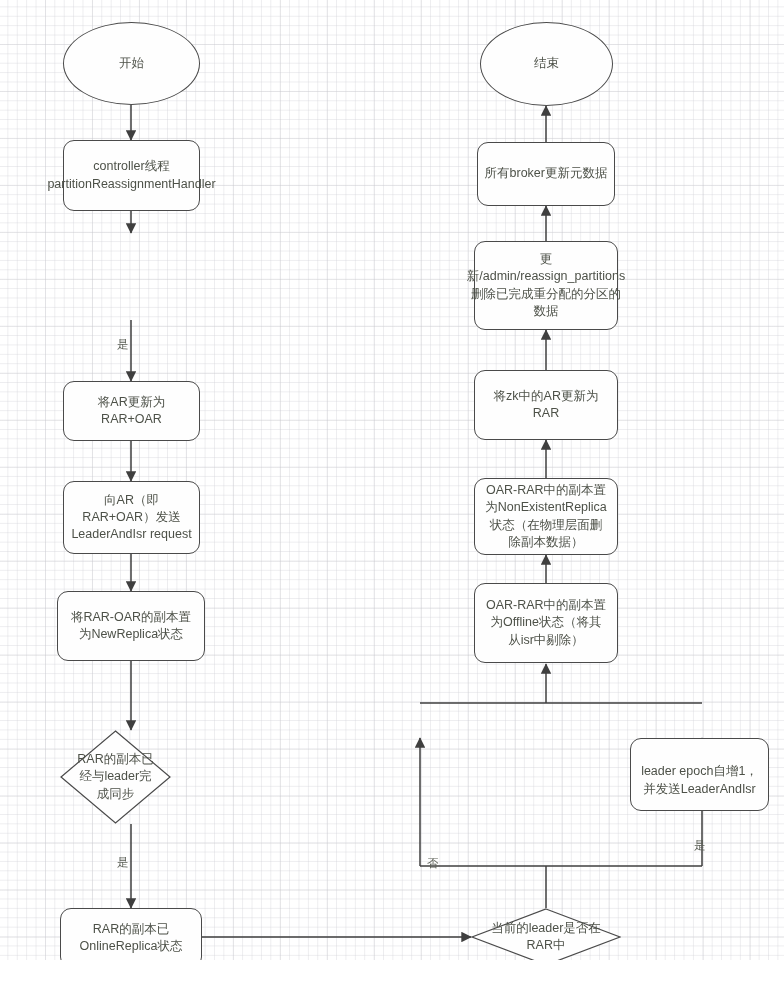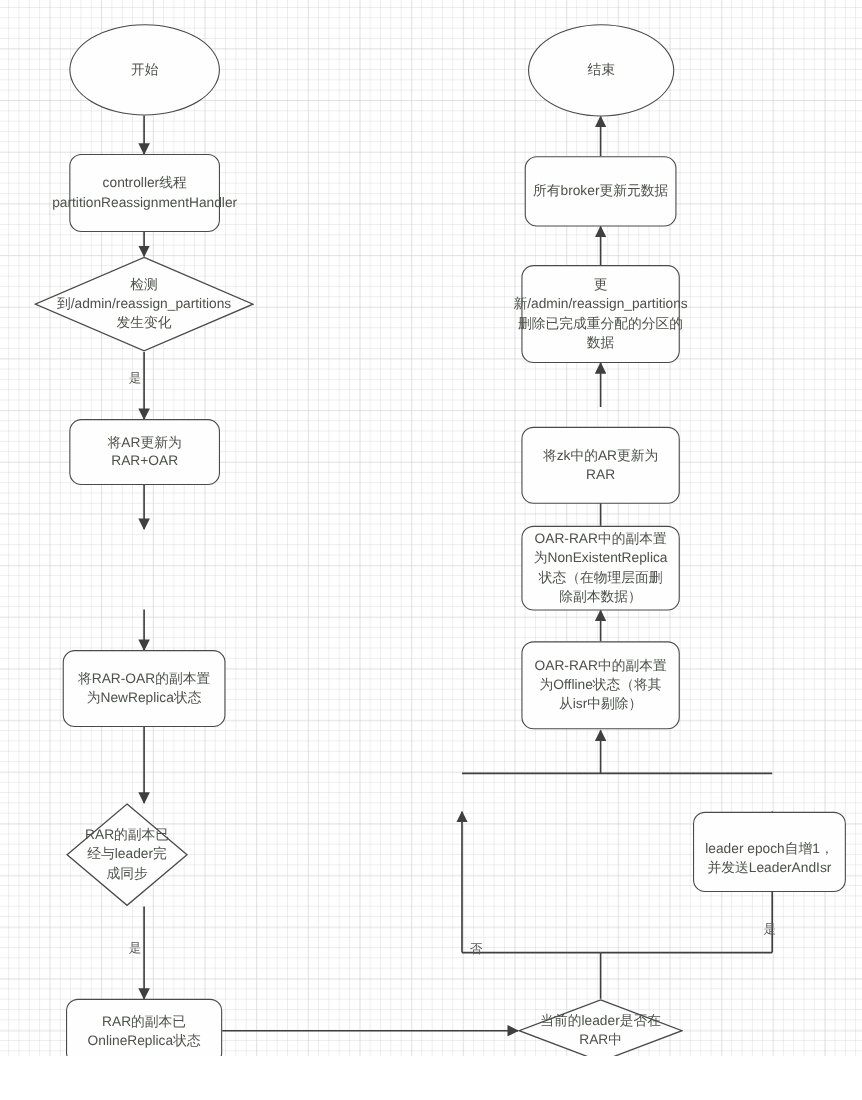--- a/index.html
+++ b/index.html
@@ -123,34 +123,31 @@
 
   <div class="node terminator" style="left:63px; top:22px; width:137px; height:83px;">
     <span>开始</span>
   </div>
 
   <div class="node process" style="left:63px; top:140px; width:137px; height:71px;">
     <span style="width:225px;">controller线程
 partitionReassignmentHandler</span>
   </div>
 
-  <div class="node decision" style="left:31px; top:233px; width:200px; height:87px;">
-    <svg width="200" height="87" style="position:absolute; left:0; top:0;">
-      <polygon points="100,1 199,43.5 100,86 1,43.5" fill="#fefefe" stroke="#4a4a4a" stroke-width="1.2"></polygon>
-    </svg>
-    <span class="dlabel">检测
-到/admin/reassign_partitions
-发生变化</span>
-  </div>
 
   <div class="node process" style="left:63px; top:381px; width:137px; height:60px;">
     <span>将AR更新为
 RAR+OAR</span>
   </div>
 
+  <div class="node process" style="left:63px; top:481px; width:137px; height:73px;">
+    <span style="width:150px;">向AR（即
+RAR+OAR）发送
+LeaderAndIsr request</span>
+  </div>
 
   <div class="node process" style="left:57px; top:591px; width:148px; height:70px;">
     <span>将RAR-OAR的副本置
 为NewReplica状态</span>
   </div>
 
   <div class="node decision" style="left:60px; top:730px; width:111px; height:94px;text-align:center;">
     <svg width="111" height="94" style="position:absolute; left:0; top:0;">
       <polygon points="55.5,1 110,47 55.5,93 1,47" fill="#fefefe" stroke="#4a4a4a" stroke-width="1.2"></polygon>
     </svg>
@@ -184,21 +181,21 @@
 从isr中剔除）</span>
   </div>
 
   <div class="node process" style="left:474px; top:478px; width:144px; height:77px;">
     <span style="width:152px;">OAR-RAR中的副本置
 为NonExistentReplica
 状态（在物理层面删
 除副本数据）</span>
   </div>
 
-  <div class="node process" style="left:474px; top:388px; width:144px; height:70px;">
+  <div class="node process" style="left:474px; top:370px; width:144px; height:70px;">
     <span>将zk中的AR更新为
 RAR</span>
   </div>
 
   <div class="node process overflow" style="left:474px; top:241px; width:144px; height:89px;">
     <span class="olabel">更
 新/admin/reassign_partitions
 删除已完成重分配的分区的
 数据</span>
   </div>

